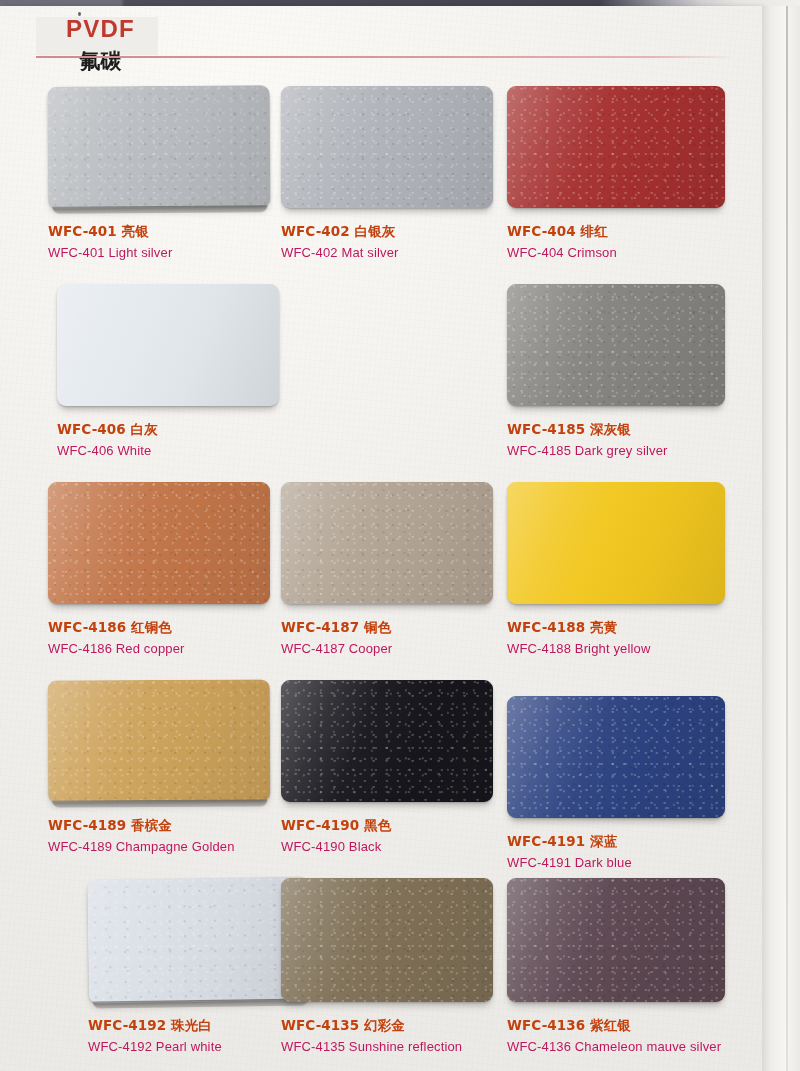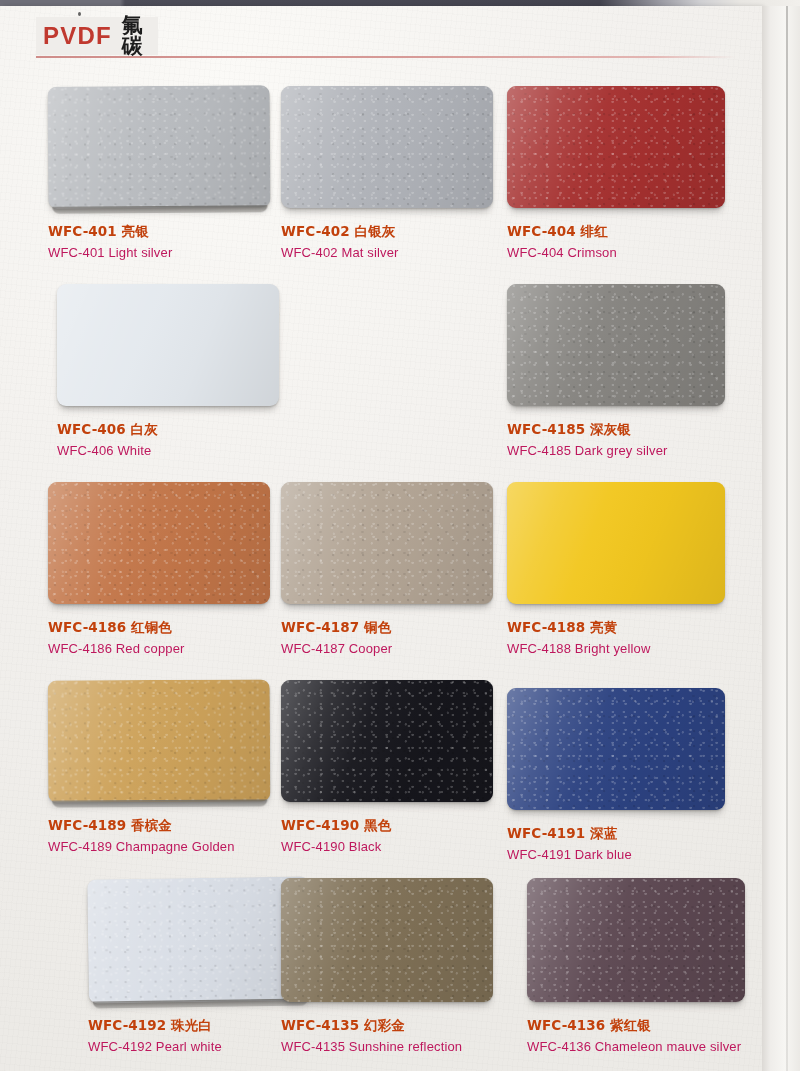--- a/index.html
+++ b/index.html
@@ -78,20 +78,21 @@
     left: 36px;
     top: 17px;
     width: 122px;
     height: 38px;
     background: rgba(238,236,233,.95);
     display: flex;
     align-items: center;
     gap: 10px;
     padding-left: 7px;
     box-sizing: border-box;
+    flex-direction: column;
   }
   .hdr-pvdf {
     color: #c0392f;
     font-size: 24px;
     font-weight: 700;
     letter-spacing: 1.2px;
     line-height: 1;
   }
   .hdr-cn {
     color: #1d1d1d;
@@ -317,21 +318,21 @@
         </div>
         <div class="cell" style="position: absolute; left: 281px; top: 0px; width: 252px;">
           <div class="chip-wrap">
             <div class="chip metallic" style="width: 212px; background-color: rgb(22, 22, 28);"></div>
           </div>
           <div class="labels">
             <div class="label-cn">WFC-4190 黑色</div>
             <div class="label-en">WFC-4190 Black</div>
           </div>
         </div>
-        <div class="cell" style="position: absolute; left: 507px; top: 8px; width: 258px;">
+        <div class="cell" style="position: absolute; left: 507px; top: 16px; width: 258px;">
           <div class="chip-wrap">
             <div class="chip metallic" style="width: 218px; background-color: rgb(44, 66, 129);"></div>
           </div>
           <div class="labels">
             <div class="label-cn">WFC-4191 深蓝</div>
             <div class="label-en">WFC-4191 Dark blue</div>
           </div>
         </div>
       </div>
       <div class="row" style="position: relative; height: 196px;">
@@ -346,21 +347,21 @@
         </div>
         <div class="cell" style="position: absolute; left: 281px; top: 0px; width: 252px;">
           <div class="chip-wrap">
             <div class="chip metallic" style="width: 212px; background-color: rgb(126, 111, 85); height: 124px;"></div>
           </div>
           <div class="labels">
             <div class="label-cn">WFC-4135 幻彩金</div>
             <div class="label-en">WFC-4135 Sunshine reflection</div>
           </div>
         </div>
-        <div class="cell" style="position: absolute; left: 507px; top: 0px; width: 258px; margin-left: 20px;">
+        <div class="cell" style="position: absolute; left: 507px; top: 0px; width: 258px;">
           <div class="chip-wrap">
             <div class="chip metallic" style="width: 218px; background-color: rgb(92, 71, 81); height: 124px;"></div>
           </div>
           <div class="labels">
             <div class="label-cn">WFC-4136 紫红银</div>
             <div class="label-en">WFC-4136 Chameleon mauve silver</div>
           </div>
         </div>
       </div>
     </div>

